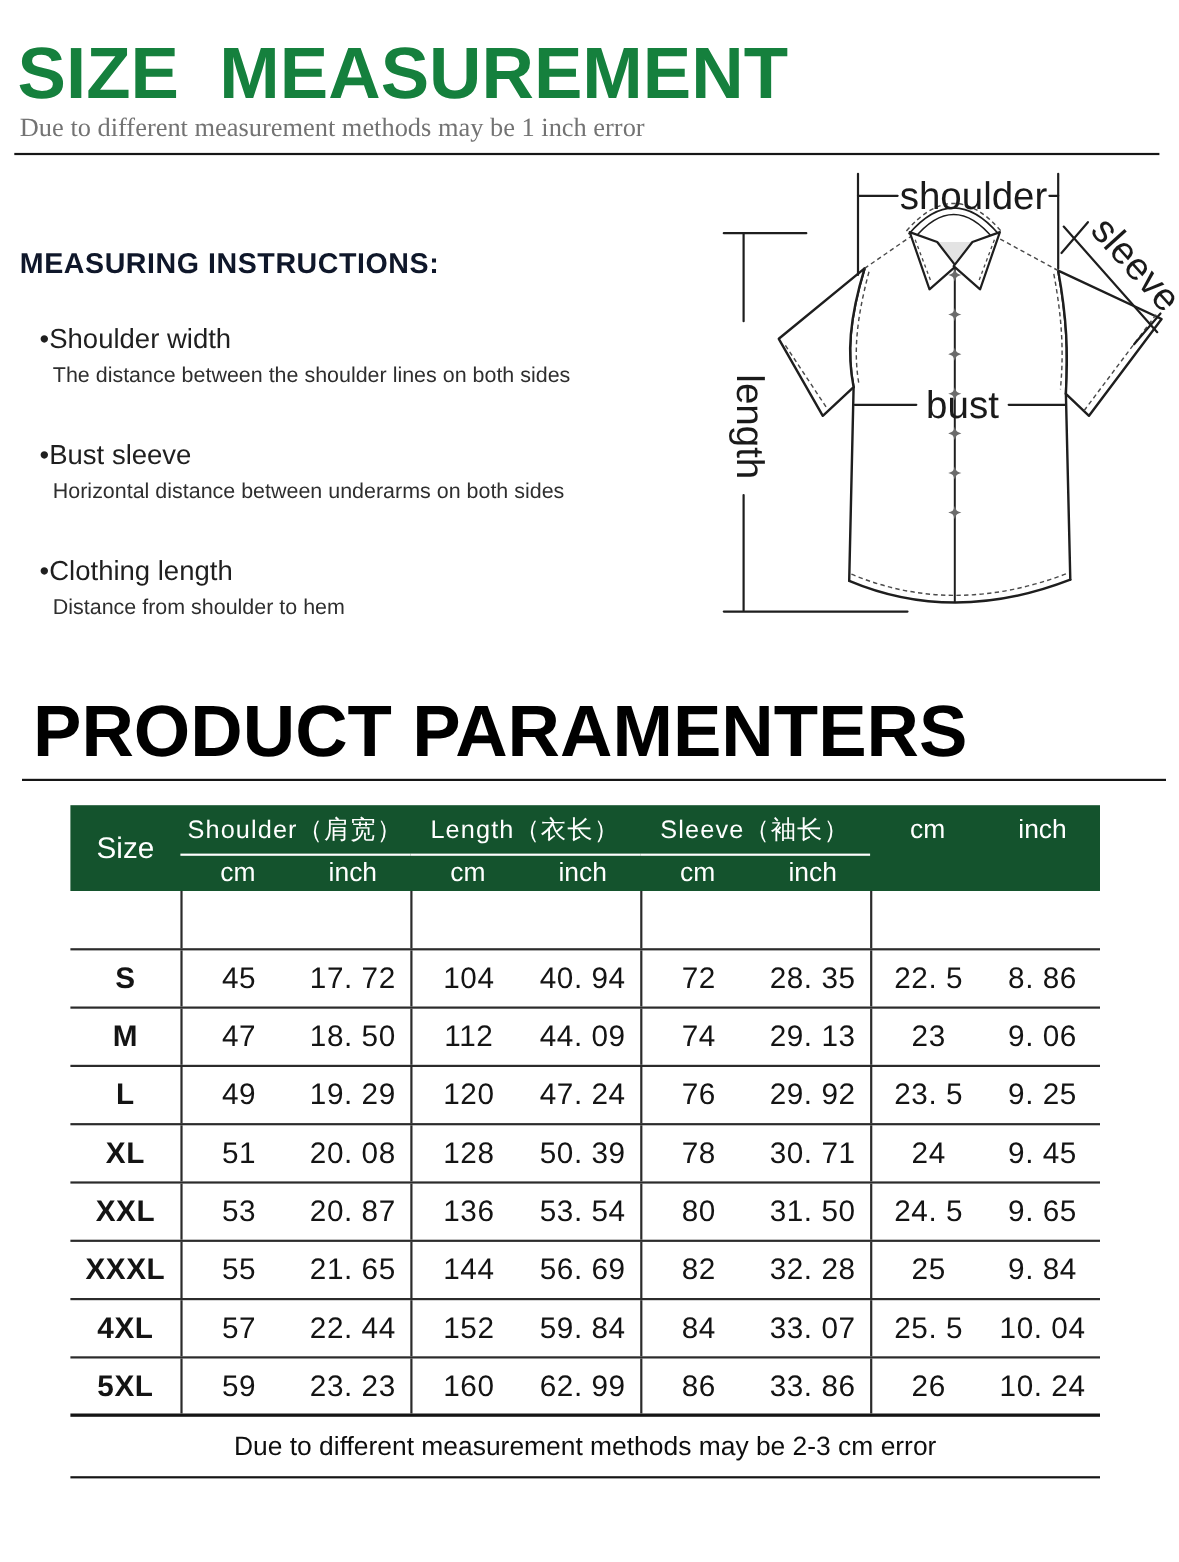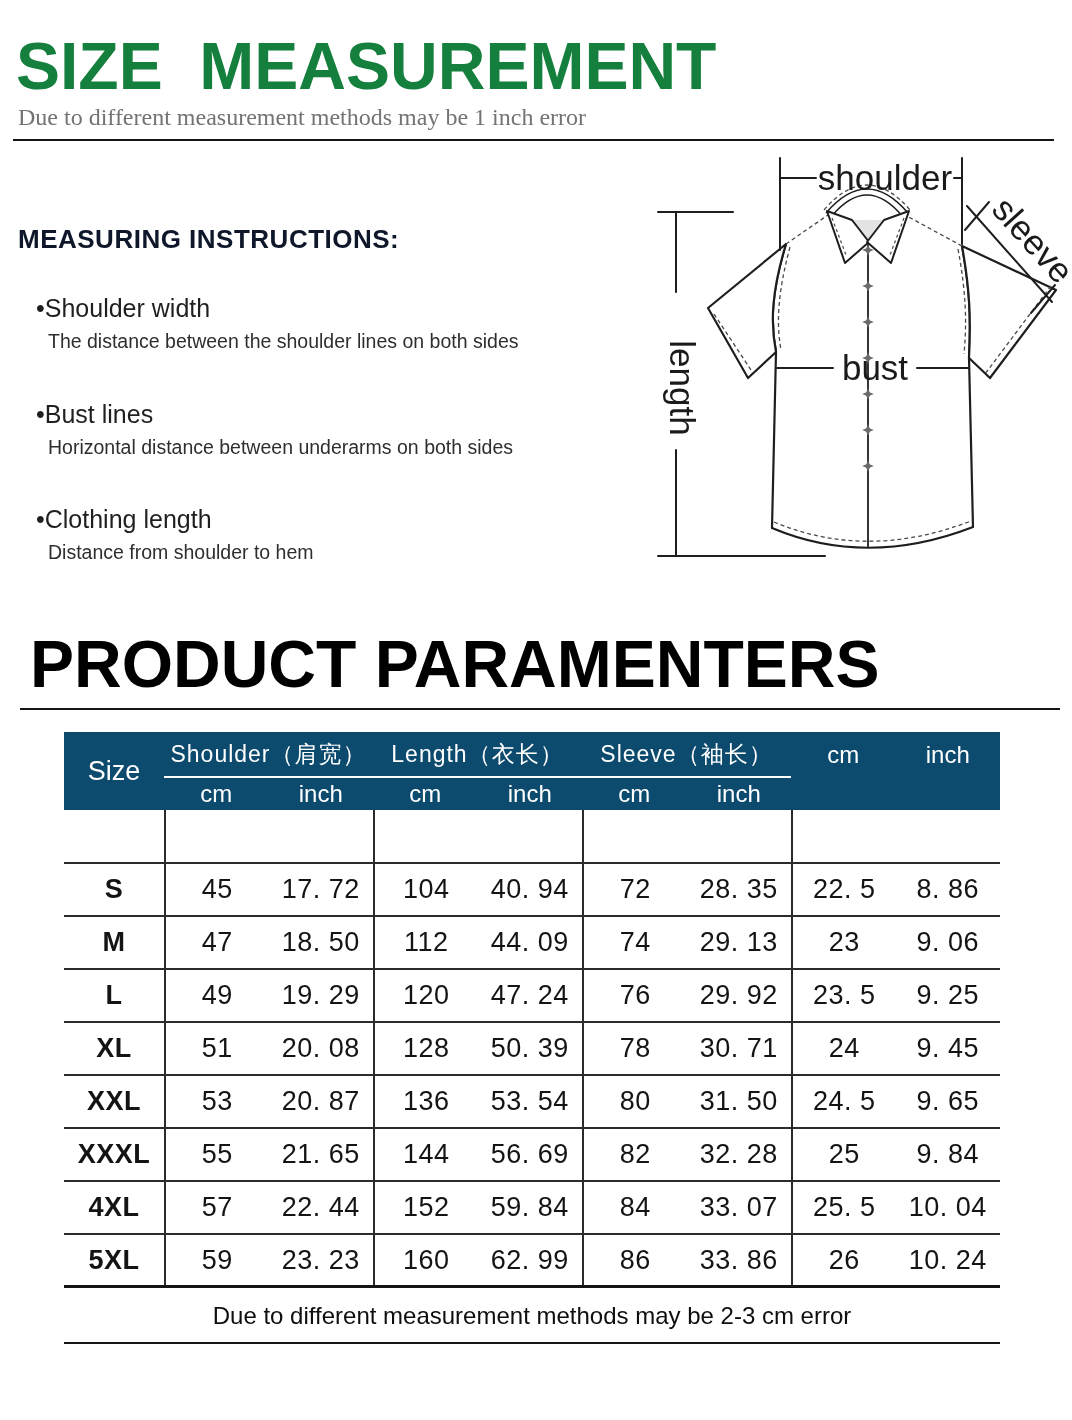--- a/index.html
+++ b/index.html
@@ -36,21 +36,21 @@
   .shirt-label { font-size: 35px; fill: #1a1a1a; font-family: "Liberation Sans", sans-serif; }
 
   .params-title {
     position: absolute; left: 30px; top: 626px;
     font-size: 66px; font-weight: 800; color: #000; font-stretch: condensed;
   }
 
   .size-table { position: absolute; left: 64px; top: 732px; width: 936px; }
   .thead {
     display: grid; grid-template-columns: 100px repeat(8, 1fr);
-    grid-template-rows: 46px 32px; background: #0c4a6e; color: #fff;
+    grid-template-rows: 46px 32px; background: #14532d; color: #fff;
   }
   .th-size { grid-row: 1 / 3; display: flex; align-items: center; justify-content: center; font-size: 27px; }
   .th-group {
     grid-column: span 2; display: flex; align-items: center; justify-content: center;
     font-size: 23px; letter-spacing: 1px; border-bottom: 2px solid #fff;
   }
   .th-unit { display: flex; align-items: center; justify-content: center; font-size: 24px; }
 
   .brow {
     display: grid; grid-template-columns: 100px repeat(8, 1fr);
@@ -79,21 +79,21 @@
   <div class="subtitle">Due to different measurement methods may be 1 inch error</div>
   <div class="hr hr-top"></div>
 
   <div class="ins-heading">MEASURING INSTRUCTIONS:</div>
 
   <div class="ins-item ins-item-0">
     <div class="ins-title">•Shoulder width</div>
     <div class="ins-desc">The distance between the shoulder lines on both sides</div>
   </div>
   <div class="ins-item ins-item-1">
-    <div class="ins-title">•Bust lines</div>
+    <div class="ins-title">•Bust sleeve</div>
     <div class="ins-desc">Horizontal distance between underarms on both sides</div>
   </div>
   <div class="ins-item ins-item-2">
     <div class="ins-title">•Clothing length</div>
     <div class="ins-desc">Distance from shoulder to hem</div>
   </div>
 
   <svg class="shirt-svg" width="452" height="460" viewBox="0 0 452 460" aria-hidden="true">
 
     <path d="M166,104 C152,150 150,182 156,212 L152,388 Q247,428 353,387 L349,218 C351,180 350,150 342,106 Z" fill="#ffffff" stroke="none"></path>

